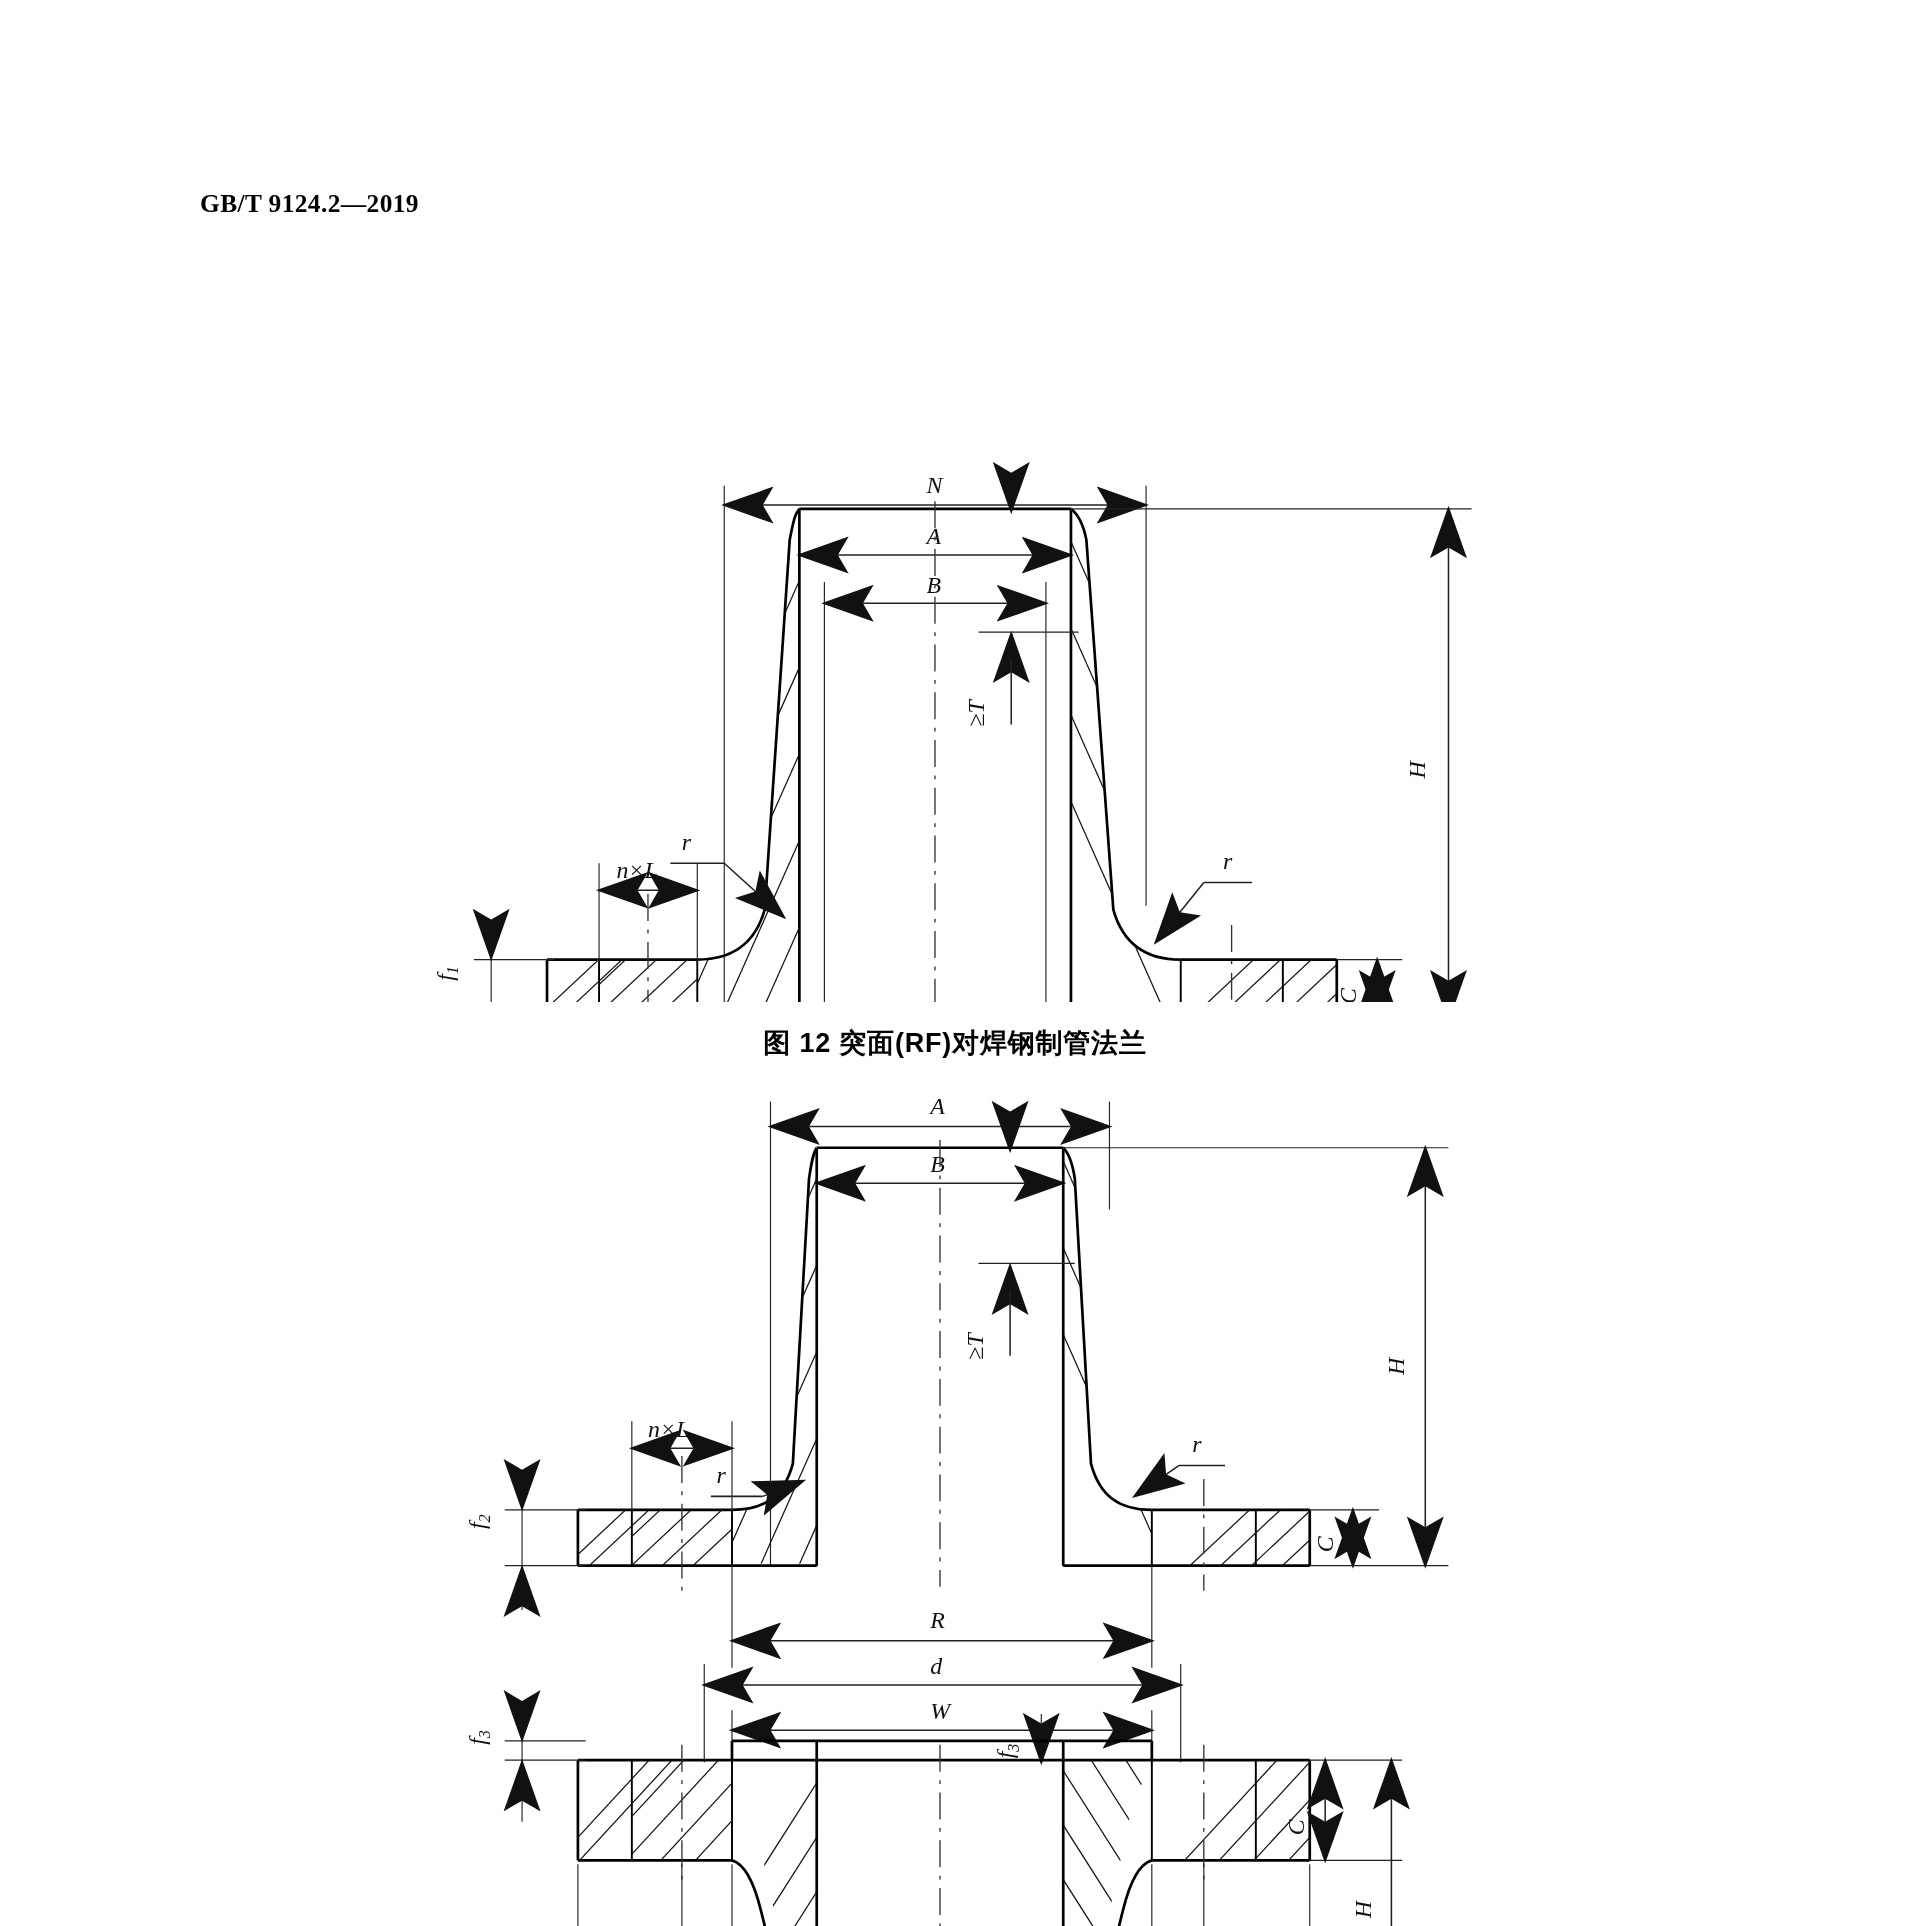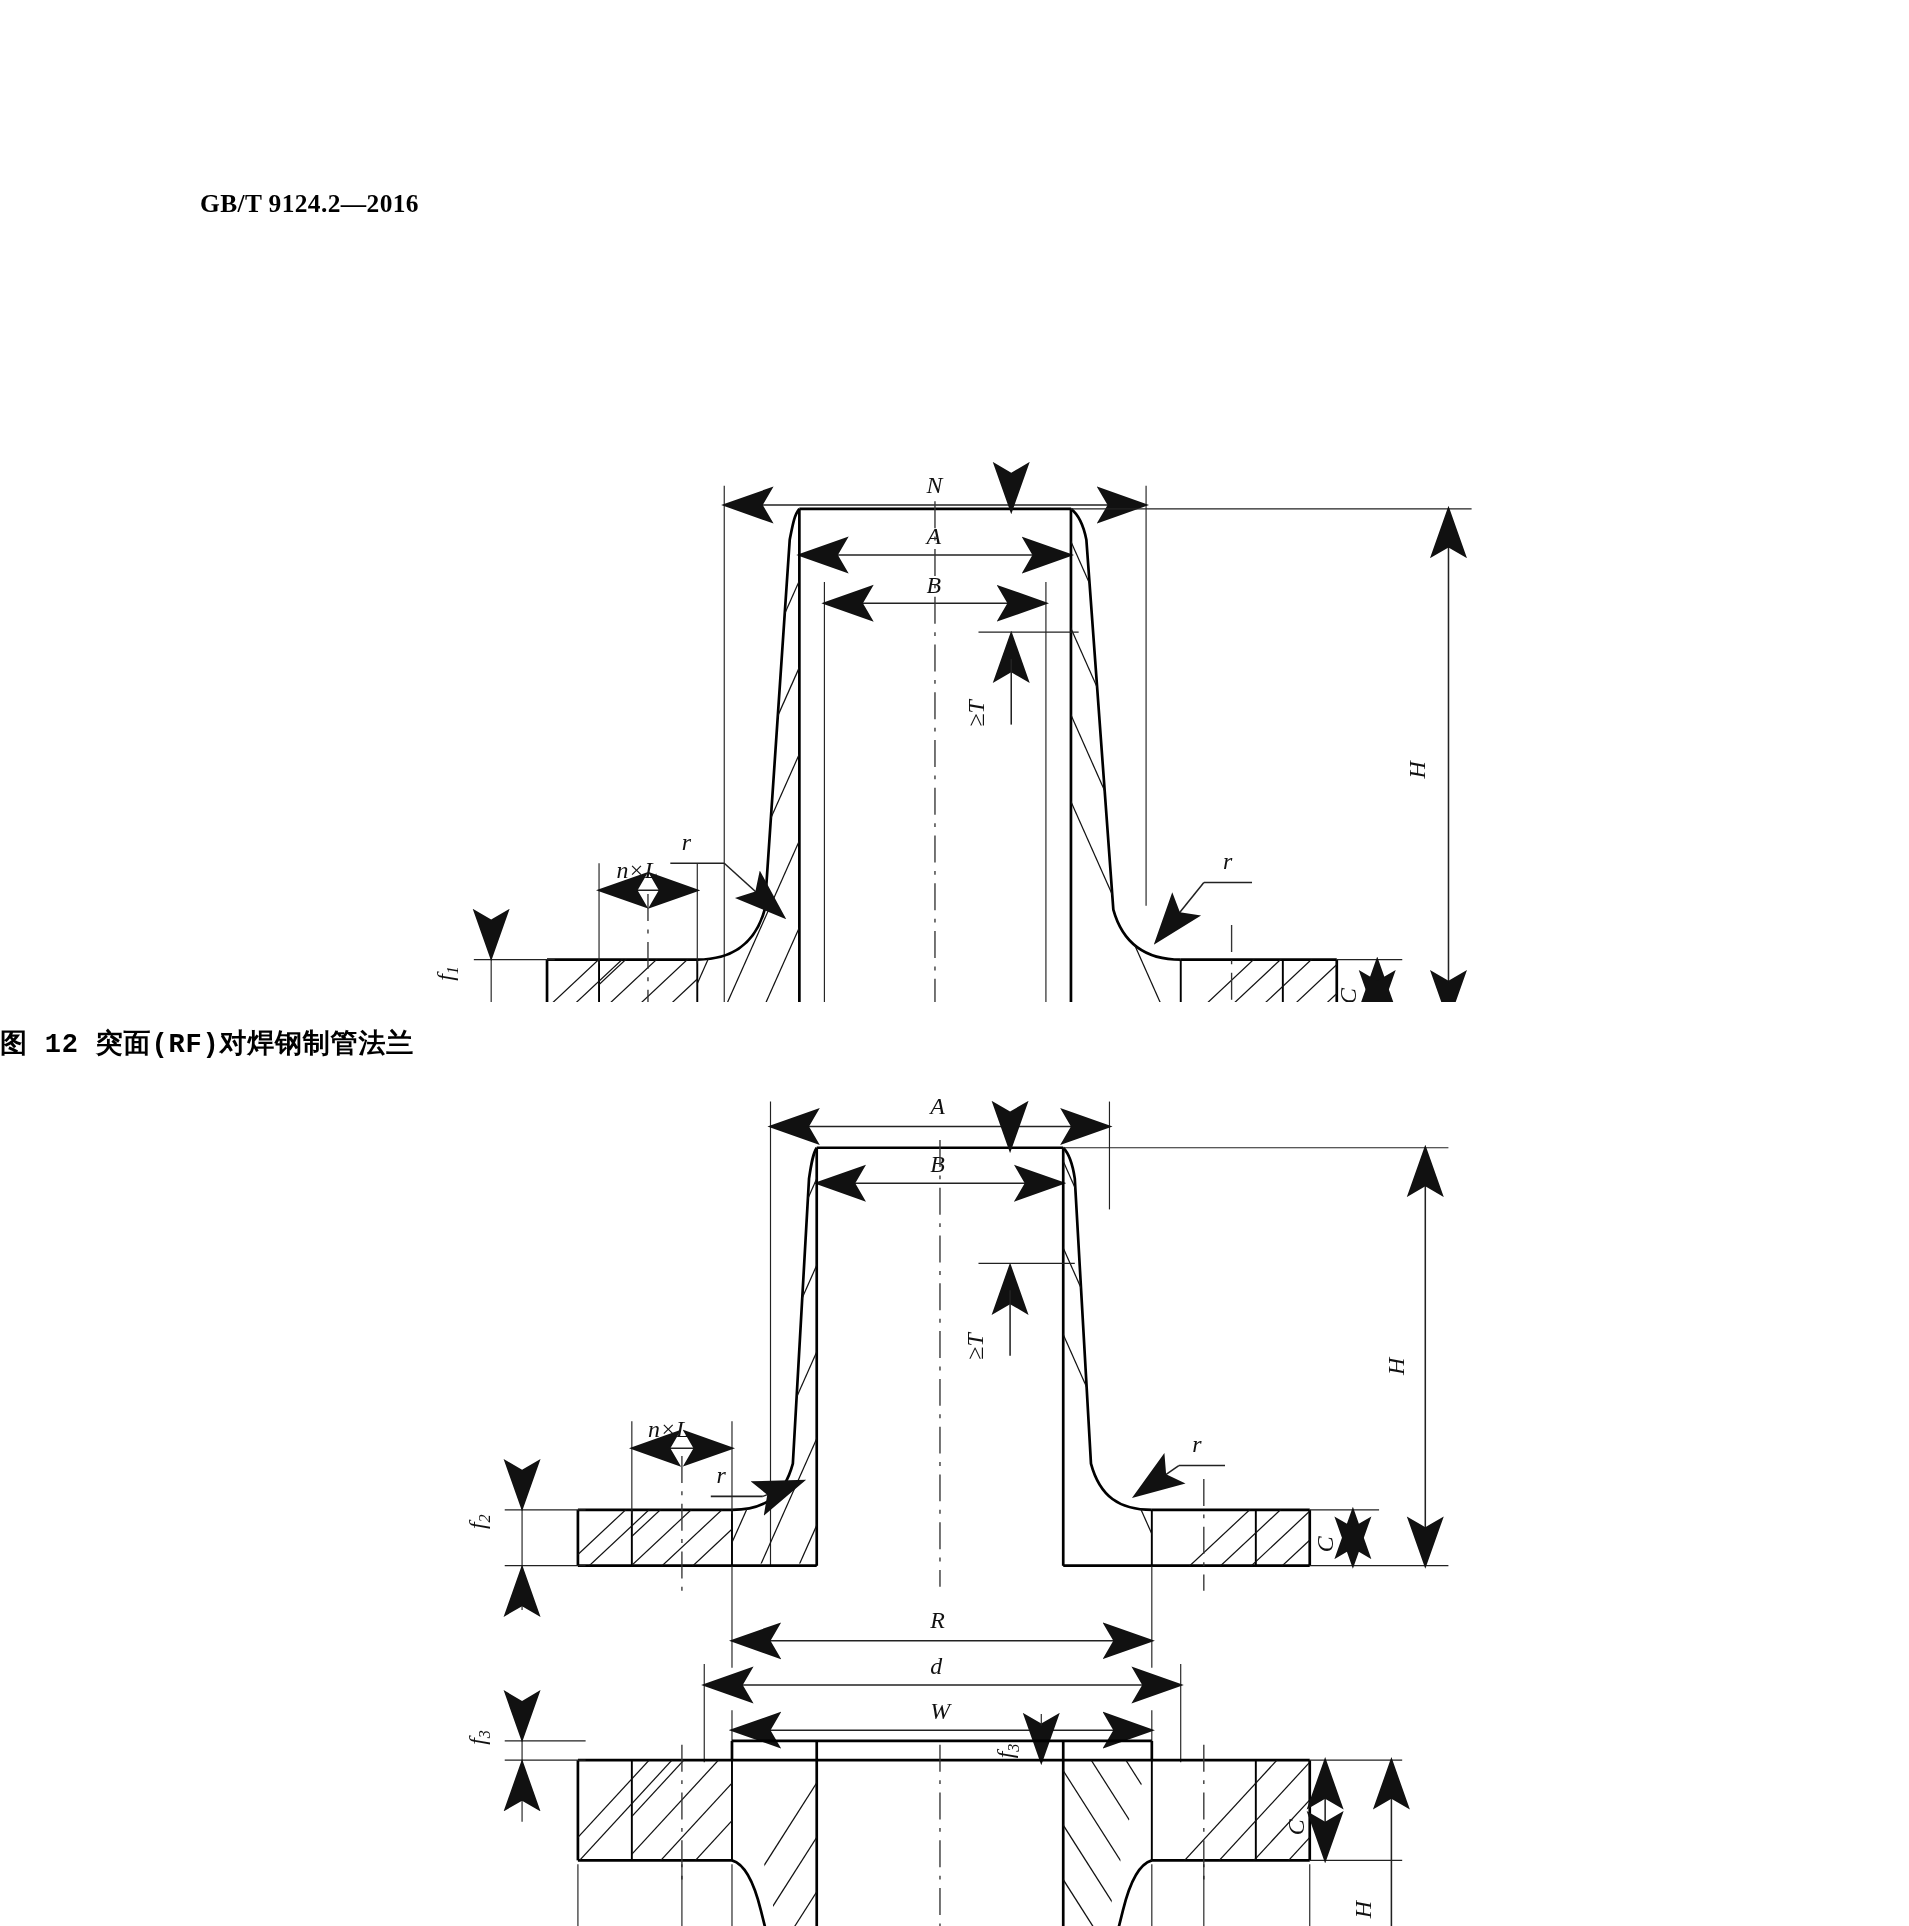--- a/index.html
+++ b/index.html
@@ -28,21 +28,22 @@
     top: 189px;
     font-family: "Liberation Serif", serif;
     font-weight: bold;
     font-size: 25.4px;
     letter-spacing: 0.4px;
     white-space: nowrap;
   }
   .fig-caption {
     position: absolute;
     width: 100%;
-    font-family: Liberation Mono, monospace;
+    text-align: center;
+    font-family: Liberation Sans, sans-serif;
     font-weight: bold;
     font-size: 27px;
     letter-spacing: 0.8px;
     white-space: nowrap;
   }
   #caption-12 { top: 1025px; }
   .figure-svg {
     position: absolute;
     left: 0;
   }
@@ -61,21 +62,21 @@
   svg .dimline { stroke: #222; stroke-width: 4; fill: none; }
   svg .center { stroke: #333; stroke-width: 3.5; fill: none;
     stroke-dasharray: 70 22 10 22; }
   svg .hatch { stroke: #111; stroke-width: 3.2; fill: none; }
 </style>
 </head>
 <body>
 
 <div class="page">
 
-  <div class="std-header">GB/T 9124.2—2016</div>
+  <div class="std-header">GB/T 9124.2—2019</div>
 
   <div id="figure-12-wrap" class="figure-svg">
   <svg width="1910" height="732" viewBox="0 0 4958 1900" xmlns="http://www.w3.org/2000/svg">
     <defs>
       <marker id="ar-s" markerWidth="34" markerHeight="26" refX="32" refY="13" orient="auto">
         <path d="M0,1 L34,13 L0,25 L7,13 Z" fill="#111"></path>
       </marker>
       <marker id="ar-e" markerWidth="34" markerHeight="26" refX="2" refY="13" orient="auto">
         <path d="M34,1 L0,13 L34,25 L27,13 Z" fill="#111"></path>
       </marker>

